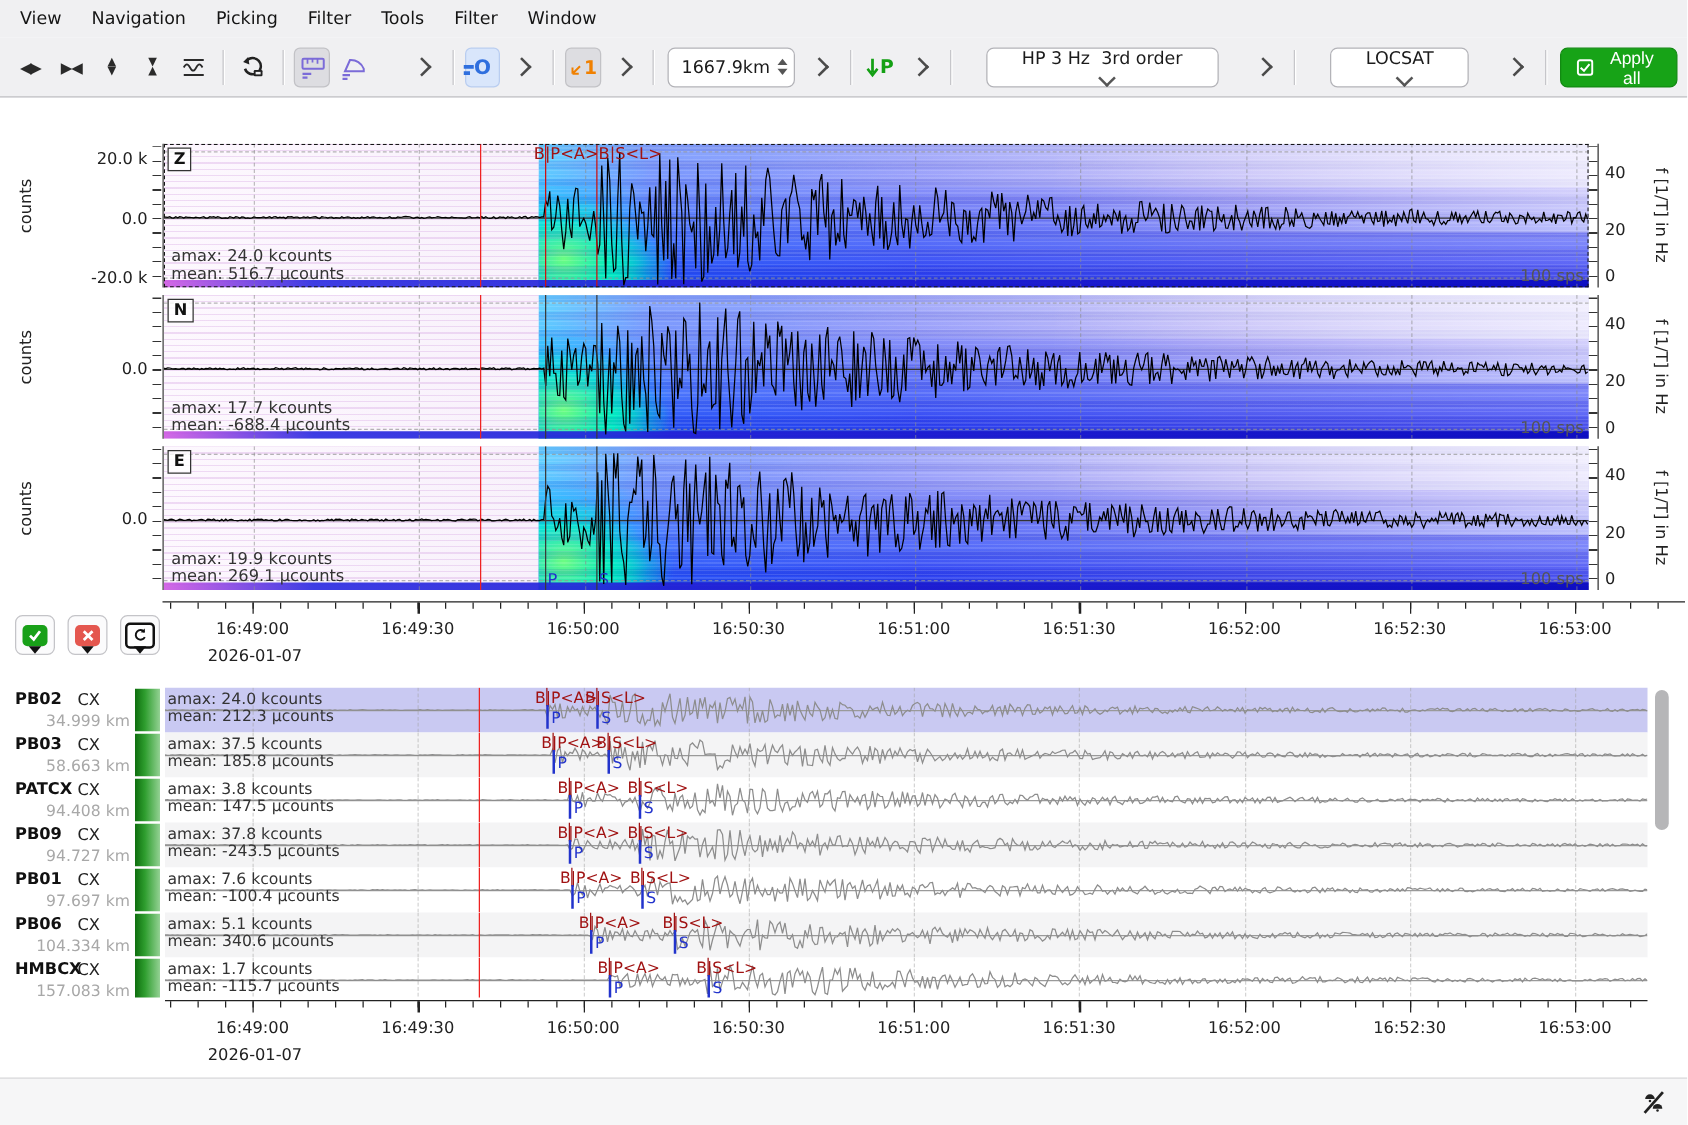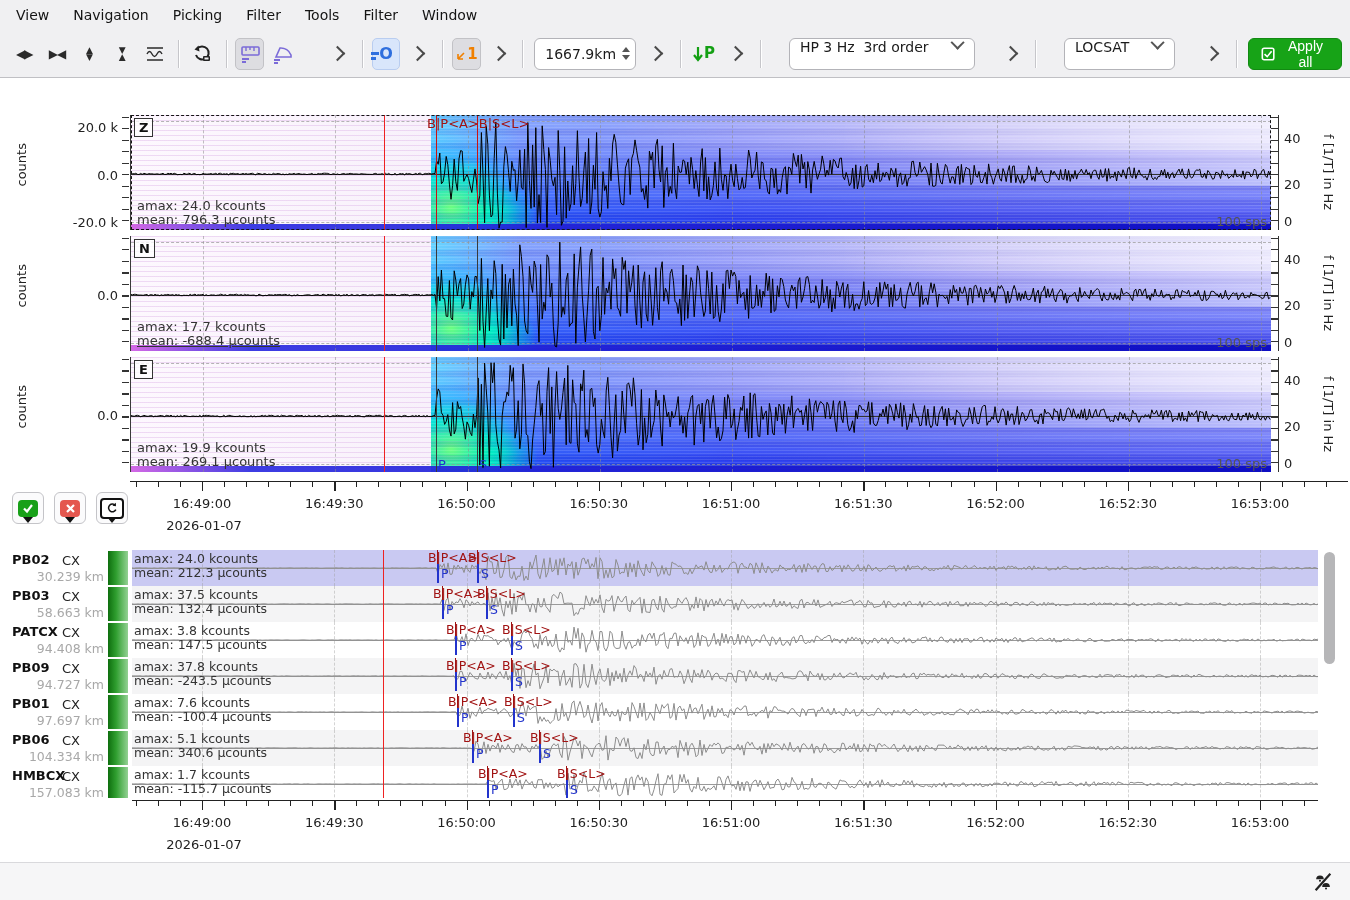--- a/index.html
+++ b/index.html
@@ -17,21 +17,21 @@
   .tbtn.pressed-blue{background:#d9e6fb;border:1px solid #b9cdf0;box-sizing:border-box;}
   .tsep{width:1px;height:28px;background:#c6c6ca;margin:0 7px;box-shadow:1px 0 0 #fff;}
   .glyph2{font-size:12px;letter-spacing:-1px;}
   .stack{display:flex;flex-direction:column;line-height:7px;font-size:9px;align-items:center;}
   .chev{width:9px;height:9px;border-top:2px solid #4a4a4a;border-right:2px solid #4a4a4a;transform:rotate(45deg);margin:0 8px 0 6px;}
   .spin{height:32px;min-width:102px;background:#fff;border:1px solid #b3b3b8;border-radius:6px;display:flex;align-items:center;margin:0 4px;box-sizing:border-box;}
   .spin-val{font-size:14px;padding:0 6px 0 10px;flex:1;}
   .spin-arrows{display:flex;flex-direction:column;gap:3px;padding-right:8px;}
   .tri-up{width:0;height:0;border-left:4px solid transparent;border-right:4px solid transparent;border-bottom:5px solid #555;}
   .tri-dn{width:0;height:0;border-left:4px solid transparent;border-right:4px solid transparent;border-top:5px solid #555;}
-  .combo{height:32px;background:#fff;border:1px solid #b3b3b8;border-radius:6px;display:flex;justify-content:space-between;margin:0 21px;box-sizing:border-box;padding:0 10px;}
+  .combo{height:32px;background:#fff;border:1px solid #b3b3b8;border-radius:6px;display:flex;align-items:center;justify-content:space-between;margin:0 21px;box-sizing:border-box;padding:0 10px;flex-direction:column;}
   .combo-val{font-size:14px;white-space:pre;}
   .combo-caret{width:8px;height:8px;border-left:2px solid #555;border-bottom:2px solid #555;transform:rotate(-45deg) translateY(-2px);margin-left:10px;}
   .applyall{height:32px;background:#17a317;border:1px solid #128a12;border-radius:6px;color:#fff;display:flex;align-items:center;gap:7px;padding:0 12px;font-size:14px;margin-left:4px;}
   .oletter{font-weight:bold;color:#2f6fde;font-size:16px;}
   .oneletter{font-weight:bold;color:#f08000;font-size:15px;}
   .pletter{font-weight:bold;color:#14a014;font-size:15px;}
 
   
   .stream-header{position:absolute;left:12px;top:92px;font-size:13.5px;color:#222;}
   .stream-header b{margin-right:10px;}
@@ -273,21 +273,21 @@
         <div style="position: absolute; left: 0px; right: 0px; top: 59px; height: 1px; background: rgb(51, 51, 51);"></div>
         <svg width="1140" height="115" class="wave-svg">
           <path d="M0,59L0.0,58.6L1.6,58.7L3.2,58.8L4.8,58.3L6.4,59.3L8.0,59.5L9.6,58.4L11.2,59.3L12.8,58.4L14.4,58.6L16.0,59.4L17.6,58.6L19.2,58.8L20.8,58.8L22.4,59.0L24.0,59.2L25.6,58.8L27.2,59.0L28.8,59.3L30.4,58.8L32.0,58.4L33.6,59.4L35.2,59.4L36.8,58.3L38.4,58.7L40.0,58.4L41.6,59.1L43.2,58.3L44.8,58.8L46.4,59.7L48.0,59.5L49.6,59.4L51.2,59.7L52.8,58.3L54.4,58.8L56.0,59.4L57.6,58.3L59.2,58.6L60.8,59.6L62.4,58.5L64.0,58.7L65.6,59.6L67.2,59.4L68.8,59.7L70.4,59.4L72.0,58.5L73.6,58.9L75.2,59.1L76.8,59.1L78.4,58.9L80.0,58.6L81.6,59.2L83.2,58.9L84.8,58.3L86.4,59.4L88.0,58.4L89.6,58.3L91.2,59.3L92.8,58.8L94.4,59.1L96.0,58.7L97.6,59.8L99.2,58.4L100.8,58.5L102.4,58.3L104.0,59.0L105.6,58.7L107.2,58.7L108.8,59.4L110.4,59.0L112.0,58.5L113.6,59.1L115.2,58.5L116.8,59.2L118.4,58.8L120.0,58.5L121.6,58.3L123.2,59.3L124.8,59.8L126.4,58.3L128.0,58.6L129.6,58.8L131.2,59.5L132.8,58.8L134.4,58.7L136.0,59.7L137.6,59.1L139.2,59.3L140.8,59.5L142.4,58.3L144.0,59.2L145.6,58.8L147.2,58.5L148.8,58.8L150.4,59.6L152.0,59.0L153.6,59.7L155.2,59.2L156.8,59.6L158.4,58.6L160.0,59.2L161.6,58.9L163.2,58.4L164.8,59.3L166.4,58.7L168.0,58.6L169.6,59.0L171.2,59.3L172.8,59.0L174.4,59.2L176.0,59.6L177.6,59.2L179.2,59.1L180.8,58.4L182.4,59.4L184.0,59.3L185.6,59.4L187.2,58.5L188.8,58.9L190.4,58.8L192.0,58.3L193.6,58.2L195.2,58.3L196.8,58.4L198.4,59.1L200.0,59.7L201.6,58.9L203.2,58.8L204.8,59.7L206.4,58.9L208.0,59.6L209.6,59.4L211.2,58.8L212.8,58.5L214.4,59.2L216.0,59.0L217.6,58.8L219.2,58.4L220.8,58.7L222.4,59.0L224.0,59.0L225.6,58.9L227.2,59.2L228.8,59.2L230.4,58.6L232.0,59.0L233.6,59.0L235.2,59.2L236.8,59.3L238.4,59.3L240.0,59.4L241.6,59.4L243.2,58.6L244.8,58.4L246.4,59.3L248.0,59.2L249.6,59.1L251.2,58.7L252.8,59.3L254.4,58.3L256.0,59.5L257.6,58.4L259.2,59.4L260.8,59.7L262.4,59.5L264.0,58.4L265.6,59.8L267.2,59.5L268.8,58.6L270.4,58.9L272.0,58.7L273.6,59.8L275.2,58.4L276.8,59.0L278.4,58.5L280.0,59.2L281.6,59.6L283.2,59.2L284.8,58.4L286.4,59.4L288.0,58.3L289.6,58.2L291.2,59.8L292.8,59.1L294.4,58.4L296.0,58.9L297.6,58.3L299.2,58.5L300.8,59.1L302.4,58.5L304.0,58.5L305.6,45.7L307.2,49.3L308.8,38.0L310.4,68.8L312.0,66.8L313.6,58.0L315.2,41.4L316.8,49.7L318.4,69.1L320.0,84.3L321.6,70.5L323.2,44.0L324.8,66.7L326.4,75.4L328.0,43.8L329.6,35.6L331.2,36.1L332.8,66.3L334.4,62.6L336.0,59.6L337.6,63.6L339.2,71.0L340.8,77.5L342.4,64.8L344.0,53.9L345.6,66.9L347.2,88.6L348.8,80.8L350.4,17.5L352.0,60.1L353.6,107.8L355.2,11.3L356.8,29.2L358.4,80.1L360.0,102.0L361.6,99.7L363.2,43.6L364.8,6.9L366.4,78.1L368.0,113.2L369.6,107.1L371.2,107.1L372.8,51.9L374.4,31.6L376.0,39.6L377.6,57.6L379.2,76.5L380.8,46.3L382.4,55.4L384.0,54.7L385.6,86.0L387.2,66.2L388.8,34.9L390.4,72.4L392.0,74.4L393.6,34.2L395.2,112.6L396.8,7.6L398.4,65.5L400.0,93.4L401.6,29.9L403.2,92.1L404.8,12.7L406.4,108.1L408.0,79.6L409.6,107.5L411.2,10.8L412.8,34.6L414.4,54.5L416.0,112.4L417.6,32.5L419.2,45.4L420.8,64.2L422.4,70.8L424.0,62.3L425.6,99.7L427.2,15.5L428.8,55.6L430.4,110.3L432.0,106.3L433.6,31.8L435.2,103.2L436.8,66.0L438.4,95.7L440.0,88.6L441.6,50.7L443.2,89.9L444.8,68.6L446.4,15.7L448.0,62.6L449.6,91.6L451.2,83.4L452.8,55.8L454.4,37.0L456.0,88.4L457.6,23.5L459.2,99.0L460.8,87.1L462.4,50.2L464.0,74.3L465.6,17.5L467.2,93.8L468.8,102.1L470.4,96.7L472.0,56.7L473.6,75.5L475.2,70.4L476.8,93.4L478.4,43.3L480.0,65.8L481.6,29.1L483.2,19.3L484.8,27.3L486.4,49.1L488.0,70.1L489.6,87.2L491.2,89.5L492.8,89.7L494.4,53.1L496.0,47.5L497.6,43.8L499.2,79.6L500.8,43.2L502.4,38.4L504.0,24.9L505.6,35.3L507.2,45.7L508.8,52.1L510.4,77.1L512.0,73.5L513.6,84.5L515.2,70.5L516.8,93.1L518.4,36.2L520.0,45.1L521.6,37.0L523.2,73.0L524.8,30.5L526.4,24.3L528.0,54.8L529.6,67.0L531.2,30.8L532.8,92.5L534.4,57.4L536.0,52.5L537.6,81.4L539.2,71.3L540.8,78.3L542.4,28.2L544.0,72.5L545.6,83.8L547.2,51.0L548.8,57.4L550.4,57.1L552.0,44.8L553.6,46.1L555.2,59.4L556.8,47.1L558.4,69.1L560.0,42.4L561.6,54.3L563.2,73.6L564.8,55.6L566.4,69.8L568.0,81.5L569.6,46.9L571.2,33.6L572.8,75.8L574.4,42.6L576.0,84.0L577.6,61.8L579.2,84.9L580.8,80.3L582.4,70.6L584.0,46.9L585.6,73.1L587.2,81.1L588.8,33.1L590.4,64.3L592.0,75.3L593.6,60.0L595.2,60.9L596.8,83.7L598.4,62.7L600.0,49.2L601.6,65.2L603.2,71.7L604.8,49.2L606.4,63.5L608.0,74.9L609.6,73.1L611.2,62.4L612.8,73.5L614.4,72.4L616.0,53.8L617.6,35.0L619.2,43.2L620.8,63.0L622.4,58.5L624.0,55.2L625.6,37.0L627.2,60.5L628.8,73.9L630.4,46.9L632.0,47.8L633.6,64.0L635.2,66.0L636.8,76.9L638.4,79.1L640.0,53.2L641.6,54.1L643.2,72.7L644.8,53.5L646.4,79.1L648.0,74.5L649.6,77.3L651.2,62.8L652.8,54.0L654.4,51.7L656.0,79.1L657.6,52.1L659.2,53.1L660.8,59.4L662.4,38.4L664.0,46.2L665.6,51.5L667.2,40.2L668.8,68.2L670.4,39.4L672.0,54.0L673.6,47.3L675.2,73.1L676.8,46.6L678.4,55.1L680.0,78.1L681.6,55.0L683.2,46.4L684.8,55.8L686.4,64.3L688.0,59.0L689.6,54.2L691.2,40.9L692.8,48.8L694.4,61.6L696.0,55.1L697.6,60.1L699.2,45.3L700.8,59.2L702.4,44.3L704.0,45.9L705.6,51.1L707.2,53.0L708.8,43.4L710.4,43.0L712.0,61.7L713.6,64.8L715.2,57.4L716.8,62.6L718.4,70.8L720.0,67.9L721.6,53.1L723.2,73.7L724.8,49.8L726.4,74.0L728.0,65.5L729.6,51.3L731.2,72.1L732.8,70.9L734.4,52.5L736.0,49.5L737.6,64.2L739.2,67.1L740.8,60.2L742.4,67.7L744.0,55.7L745.6,64.2L747.2,48.0L748.8,66.6L750.4,65.3L752.0,57.6L753.6,62.1L755.2,57.0L756.8,58.7L758.4,65.3L760.0,53.2L761.6,56.3L763.2,62.1L764.8,53.4L766.4,72.0L768.0,61.3L769.6,57.8L771.2,69.5L772.8,67.4L774.4,59.6L776.0,71.2L777.6,63.2L779.2,62.8L780.8,46.6L782.4,46.2L784.0,57.4L785.6,61.4L787.2,58.9L788.8,47.0L790.4,57.3L792.0,54.3L793.6,51.7L795.2,55.0L796.8,59.7L798.4,70.2L800.0,48.1L801.6,71.1L803.2,71.3L804.8,70.4L806.4,48.3L808.0,59.1L809.6,67.1L811.2,69.1L812.8,58.2L814.4,49.4L816.0,51.8L817.6,60.9L819.2,68.1L820.8,61.8L822.4,62.1L824.0,68.7L825.6,54.0L827.2,51.2L828.8,69.4L830.4,49.4L832.0,67.5L833.6,57.9L835.2,52.1L836.8,53.8L838.4,54.1L840.0,69.6L841.6,67.2L843.2,50.3L844.8,60.4L846.4,62.4L848.0,56.4L849.6,67.4L851.2,67.7L852.8,62.6L854.4,57.2L856.0,69.1L857.6,48.9L859.2,59.0L860.8,62.6L862.4,69.2L864.0,62.7L865.6,58.4L867.2,53.9L868.8,63.5L870.4,66.2L872.0,53.6L873.6,57.9L875.2,66.6L876.8,56.4L878.4,50.6L880.0,67.7L881.6,51.4L883.2,50.9L884.8,67.6L886.4,60.1L888.0,64.9L889.6,68.3L891.2,60.2L892.8,68.2L894.4,64.5L896.0,63.9L897.6,50.7L899.2,55.3L900.8,65.3L902.4,61.0L904.0,66.4L905.6,51.9L907.2,59.1L908.8,58.4L910.4,55.4L912.0,60.7L913.6,66.0L915.2,67.0L916.8,67.6L918.4,66.0L920.0,55.3L921.6,59.7L923.2,56.3L924.8,59.8L926.4,62.4L928.0,65.1L929.6,54.6L931.2,64.0L932.8,64.4L934.4,54.1L936.0,65.4L937.6,55.6L939.2,66.4L940.8,59.3L942.4,63.6L944.0,55.5L945.6,64.1L947.2,58.5L948.8,57.3L950.4,54.1L952.0,58.0L953.6,58.9L955.2,54.5L956.8,59.4L958.4,57.6L960.0,63.6L961.6,56.8L963.2,55.3L964.8,55.3L966.4,61.4L968.0,64.3L969.6,54.6L971.2,62.2L972.8,61.8L974.4,53.6L976.0,66.3L977.6,53.6L979.2,63.5L980.8,60.9L982.4,62.6L984.0,56.9L985.6,66.0L987.2,56.2L988.8,58.7L990.4,62.1L992.0,54.7L993.6,59.3L995.2,63.7L996.8,53.4L998.4,52.4L1000.0,61.5L1001.6,62.8L1003.2,52.8L1004.8,63.6L1006.4,59.0L1008.0,54.9L1009.6,59.8L1011.2,60.3L1012.8,62.7L1014.4,61.2L1016.0,65.1L1017.6,60.4L1019.2,54.0L1020.8,62.4L1022.4,64.6L1024.0,62.3L1025.6,64.5L1027.2,61.5L1028.8,61.4L1030.4,55.1L1032.0,60.3L1033.6,54.4L1035.2,63.0L1036.8,57.2L1038.4,63.7L1040.0,59.4L1041.6,57.6L1043.2,63.0L1044.8,59.4L1046.4,56.6L1048.0,54.1L1049.6,58.8L1051.2,53.8L1052.8,60.3L1054.4,63.1L1056.0,63.1L1057.6,53.9L1059.2,61.7L1060.8,63.1L1062.4,61.0L1064.0,56.7L1065.6,54.8L1067.2,55.4L1068.8,54.1L1070.4,62.0L1072.0,62.2L1073.6,58.1L1075.2,63.5L1076.8,55.5L1078.4,57.4L1080.0,60.8L1081.6,64.2L1083.2,63.5L1084.8,57.3L1086.4,57.7L1088.0,58.6L1089.6,63.5L1091.2,55.5L1092.8,58.9L1094.4,60.7L1096.0,58.8L1097.6,63.3L1099.2,61.9L1100.8,60.2L1102.4,62.4L1104.0,54.6L1105.6,61.5L1107.2,61.2L1108.8,60.1L1110.4,62.4L1112.0,55.9L1113.6,64.1L1115.2,57.1L1116.8,57.2L1118.4,57.5L1120.0,61.9L1121.6,60.3L1123.2,54.3L1124.8,55.3L1126.4,63.7L1128.0,59.2L1129.6,59.3L1131.2,55.3L1132.8,54.5L1134.4,60.7L1136.0,62.5L1137.6,56.2L1139.2,60.5" stroke="#000" stroke-width="1" fill="none"></path>
         </svg>
         <div class="origin-line" style="left: 253px;"></div>
         <div class="pick-line" style="left: 305px; background: rgb(204, 17, 17);"></div>
         <div class="pick-line" style="left: 346px; background: rgb(204, 17, 17);"></div>
         <div class="pick-top-label" style="left: 296px;">B|P&lt;A&gt;B|S&lt;L&gt;</div>
         <div class="chan-badge">Z</div>
         <div class="amax-line" style="top: 83px;">amax: 24.0 kcounts</div>
-        <div class="amax-line" style="top: 97px;">mean: 796.3 µcounts</div>
+        <div class="amax-line" style="top: 97px;">mean: 516.7 µcounts</div>
         <div class="sps-label">100 sps</div>
       </div>
       <div class="counts-label" style="top: 163.5px;">counts</div>
       <div class="ytick-label" style="top: 119.96px;">20.0 k</div>
       <div class="ytick-label" style="top: 168.03px;">0.0</div>
       <div class="ytick-label" style="top: 214.95px;">-20.0 k</div>
       <div class="tickstrip-l" style="top: 117px; height: 111px;"></div>
       <div class="tickstrip-r" style="top: 117px; height: 111px;"></div>
       <div class="raxis-line" style="top: 115px; height: 115px;"></div>
       <div class="ftick-label" style="top: 131.035px;">40</div>
@@ -313,21 +313,21 @@
         <div class="hdash" style="top: 107px;"></div>
         <div style="position: absolute; left: 0px; right: 0px; top: 59px; height: 1px; background: rgb(51, 51, 51);"></div>
         <svg width="1140" height="115" class="wave-svg">
           <path d="M0,59L0.0,58.6L1.6,58.8L3.2,58.3L4.8,58.4L6.4,58.8L8.0,59.1L9.6,59.0L11.2,59.2L12.8,59.2L14.4,58.6L16.0,58.6L17.6,59.7L19.2,58.7L20.8,58.7L22.4,59.4L24.0,58.4L25.6,59.1L27.2,59.0L28.8,59.7L30.4,58.7L32.0,59.5L33.6,58.7L35.2,58.9L36.8,58.4L38.4,58.9L40.0,59.1L41.6,58.5L43.2,59.5L44.8,58.5L46.4,59.1L48.0,58.8L49.6,59.6L51.2,59.7L52.8,59.2L54.4,59.4L56.0,59.3L57.6,59.6L59.2,58.3L60.8,59.4L62.4,58.7L64.0,58.2L65.6,59.4L67.2,58.7L68.8,59.0L70.4,58.7L72.0,58.5L73.6,59.6L75.2,58.7L76.8,59.6L78.4,59.4L80.0,58.9L81.6,59.0L83.2,59.0L84.8,59.5L86.4,59.1L88.0,59.1L89.6,58.2L91.2,58.6L92.8,59.3L94.4,58.6L96.0,59.7L97.6,59.1L99.2,58.4L100.8,58.7L102.4,58.8L104.0,58.5L105.6,58.2L107.2,59.1L108.8,59.0L110.4,58.5L112.0,59.6L113.6,58.3L115.2,59.1L116.8,58.7L118.4,59.2L120.0,59.3L121.6,59.1L123.2,59.1L124.8,59.8L126.4,59.6L128.0,58.2L129.6,58.9L131.2,59.7L132.8,59.7L134.4,59.3L136.0,59.7L137.6,58.7L139.2,58.9L140.8,58.9L142.4,59.3L144.0,58.6L145.6,58.9L147.2,58.6L148.8,58.5L150.4,58.9L152.0,58.9L153.6,58.4L155.2,58.5L156.8,59.4L158.4,58.5L160.0,59.8L161.6,59.7L163.2,59.0L164.8,59.7L166.4,58.5L168.0,59.5L169.6,59.5L171.2,59.6L172.8,59.3L174.4,59.0L176.0,58.9L177.6,58.7L179.2,59.1L180.8,59.6L182.4,59.3L184.0,58.9L185.6,58.7L187.2,58.6L188.8,59.5L190.4,59.2L192.0,58.2L193.6,58.7L195.2,59.6L196.8,58.4L198.4,58.6L200.0,58.8L201.6,58.7L203.2,59.7L204.8,58.5L206.4,59.3L208.0,58.5L209.6,59.8L211.2,59.5L212.8,58.7L214.4,59.3L216.0,58.3L217.6,59.7L219.2,59.3L220.8,58.4L222.4,59.3L224.0,59.6L225.6,58.9L227.2,58.9L228.8,59.8L230.4,59.0L232.0,58.6L233.6,58.6L235.2,58.9L236.8,59.7L238.4,58.8L240.0,59.1L241.6,58.4L243.2,59.7L244.8,59.1L246.4,58.9L248.0,58.8L249.6,58.7L251.2,59.2L252.8,59.2L254.4,58.3L256.0,58.5L257.6,58.8L259.2,58.9L260.8,58.4L262.4,58.8L264.0,58.2L265.6,59.6L267.2,59.4L268.8,59.6L270.4,58.5L272.0,58.8L273.6,58.3L275.2,58.7L276.8,58.6L278.4,59.8L280.0,59.3L281.6,59.1L283.2,58.5L284.8,58.4L286.4,58.7L288.0,58.3L289.6,59.7L291.2,58.8L292.8,59.6L294.4,59.1L296.0,58.7L297.6,58.9L299.2,58.9L300.8,58.5L302.4,59.3L304.0,58.5L305.6,72.7L307.2,40.6L308.8,64.9L310.4,34.0L312.0,62.5L313.6,62.7L315.2,80.2L316.8,80.5L318.4,44.5L320.0,81.7L321.6,84.0L323.2,34.8L324.8,44.1L326.4,60.0L328.0,47.8L329.6,42.6L331.2,72.5L332.8,68.0L334.4,48.8L336.0,38.9L337.6,42.9L339.2,73.2L340.8,55.6L342.4,61.0L344.0,40.4L345.6,40.6L347.2,54.8L348.8,94.5L350.4,22.4L352.0,85.4L353.6,111.5L355.2,76.0L356.8,42.6L358.4,94.7L360.0,53.9L361.6,62.7L363.2,24.7L364.8,37.4L366.4,81.4L368.0,103.1L369.6,109.1L371.2,28.3L372.8,103.0L374.4,38.2L376.0,91.9L377.6,48.2L379.2,42.4L380.8,89.9L382.4,33.1L384.0,67.9L385.6,79.1L387.2,109.6L388.8,8.8L390.4,20.4L392.0,40.8L393.6,85.0L395.2,94.8L396.8,97.8L398.4,30.4L400.0,47.9L401.6,56.4L403.2,25.1L404.8,31.6L406.4,68.8L408.0,106.2L409.6,28.5L411.2,83.1L412.8,66.2L414.4,74.6L416.0,18.8L417.6,21.6L419.2,60.9L420.8,47.0L422.4,90.5L424.0,110.1L425.6,110.9L427.2,86.8L428.8,6.1L430.4,81.2L432.0,70.8L433.6,78.3L435.2,44.0L436.8,37.2L438.4,90.5L440.0,87.5L441.6,86.8L443.2,17.9L444.8,107.2L446.4,51.2L448.0,30.2L449.6,10.9L451.2,58.7L452.8,82.2L454.4,106.0L456.0,80.4L457.6,54.2L459.2,19.4L460.8,13.1L462.4,95.6L464.0,103.0L465.6,52.4L467.2,50.2L468.8,94.8L470.4,79.5L472.0,21.5L473.6,78.3L475.2,52.1L476.8,56.9L478.4,45.9L480.0,73.2L481.6,22.9L483.2,42.7L484.8,32.5L486.4,71.6L488.0,74.2L489.6,80.3L491.2,21.3L492.8,33.4L494.4,24.7L496.0,77.2L497.6,34.8L499.2,56.1L500.8,46.2L502.4,29.6L504.0,69.8L505.6,89.0L507.2,29.0L508.8,64.8L510.4,92.1L512.0,46.1L513.6,35.8L515.2,78.1L516.8,85.2L518.4,38.8L520.0,62.8L521.6,89.3L523.2,68.4L524.8,31.7L526.4,71.6L528.0,83.8L529.6,34.9L531.2,25.7L532.8,65.2L534.4,52.2L536.0,56.1L537.6,68.2L539.2,37.5L540.8,33.3L542.4,44.6L544.0,65.6L545.6,66.8L547.2,77.5L548.8,62.9L550.4,89.6L552.0,29.0L553.6,84.4L555.2,38.8L556.8,82.4L558.4,59.9L560.0,41.5L561.6,46.4L563.2,80.8L564.8,57.5L566.4,29.8L568.0,34.9L569.6,56.8L571.2,69.0L572.8,80.5L574.4,74.9L576.0,34.6L577.6,52.6L579.2,78.0L580.8,36.1L582.4,82.5L584.0,80.4L585.6,49.4L587.2,75.6L588.8,85.7L590.4,73.0L592.0,47.6L593.6,76.8L595.2,34.9L596.8,34.2L598.4,52.6L600.0,34.0L601.6,40.1L603.2,36.1L604.8,40.4L606.4,68.0L608.0,44.4L609.6,61.6L611.2,58.0L612.8,56.3L614.4,73.6L616.0,52.6L617.6,82.4L619.2,39.5L620.8,72.0L622.4,72.2L624.0,69.8L625.6,48.9L627.2,69.8L628.8,53.5L630.4,71.4L632.0,55.1L633.6,60.4L635.2,37.2L636.8,54.7L638.4,40.2L640.0,76.9L641.6,42.8L643.2,75.4L644.8,73.8L646.4,49.7L648.0,60.8L649.6,42.0L651.2,43.6L652.8,50.6L654.4,64.0L656.0,68.8L657.6,71.9L659.2,55.7L660.8,49.1L662.4,54.7L664.0,51.1L665.6,72.4L667.2,45.8L668.8,41.7L670.4,66.3L672.0,61.0L673.6,52.5L675.2,41.2L676.8,40.6L678.4,48.4L680.0,67.0L681.6,64.3L683.2,66.5L684.8,49.7L686.4,59.8L688.0,72.2L689.6,68.0L691.2,43.5L692.8,66.8L694.4,61.5L696.0,50.2L697.6,72.2L699.2,53.6L700.8,75.9L702.4,61.8L704.0,72.7L705.6,45.3L707.2,50.4L708.8,61.0L710.4,52.1L712.0,46.6L713.6,71.5L715.2,54.3L716.8,48.2L718.4,72.3L720.0,69.3L721.6,58.4L723.2,74.6L724.8,68.0L726.4,67.9L728.0,73.2L729.6,66.2L731.2,62.5L732.8,45.7L734.4,69.7L736.0,67.5L737.6,54.5L739.2,67.3L740.8,68.4L742.4,66.8L744.0,62.0L745.6,51.0L747.2,71.0L748.8,46.5L750.4,62.3L752.0,54.9L753.6,45.9L755.2,53.2L756.8,48.0L758.4,70.9L760.0,51.6L761.6,70.7L763.2,48.5L764.8,64.4L766.4,63.9L768.0,61.2L769.6,51.8L771.2,69.5L772.8,71.7L774.4,72.1L776.0,58.2L777.6,51.8L779.2,46.3L780.8,56.0L782.4,59.9L784.0,55.6L785.6,47.6L787.2,46.2L788.8,71.1L790.4,49.6L792.0,68.5L793.6,63.1L795.2,61.8L796.8,68.6L798.4,55.8L800.0,46.7L801.6,56.9L803.2,47.8L804.8,56.3L806.4,71.1L808.0,58.1L809.6,59.8L811.2,59.2L812.8,60.5L814.4,62.7L816.0,60.4L817.6,67.9L819.2,53.6L820.8,62.2L822.4,49.3L824.0,56.6L825.6,53.4L827.2,64.9L828.8,51.3L830.4,57.0L832.0,57.1L833.6,50.7L835.2,57.2L836.8,69.2L838.4,52.4L840.0,52.4L841.6,67.1L843.2,50.3L844.8,49.2L846.4,53.6L848.0,61.5L849.6,51.4L851.2,58.9L852.8,66.2L854.4,53.0L856.0,58.1L857.6,56.5L859.2,51.4L860.8,61.3L862.4,55.4L864.0,66.5L865.6,60.1L867.2,49.8L868.8,52.6L870.4,49.5L872.0,52.6L873.6,56.9L875.2,67.3L876.8,55.1L878.4,66.9L880.0,62.4L881.6,54.2L883.2,49.5L884.8,54.5L886.4,64.4L888.0,56.7L889.6,64.7L891.2,57.7L892.8,62.9L894.4,54.9L896.0,62.9L897.6,63.7L899.2,63.4L900.8,59.0L902.4,52.1L904.0,65.8L905.6,57.4L907.2,54.1L908.8,67.1L910.4,56.1L912.0,54.9L913.6,50.2L915.2,61.8L916.8,52.8L918.4,61.2L920.0,57.3L921.6,52.6L923.2,62.6L924.8,65.8L926.4,58.5L928.0,56.1L929.6,53.2L931.2,55.0L932.8,64.1L934.4,57.2L936.0,67.1L937.6,61.5L939.2,59.9L940.8,59.8L942.4,57.7L944.0,56.3L945.6,62.7L947.2,65.6L948.8,51.5L950.4,61.4L952.0,59.6L953.6,55.4L955.2,58.8L956.8,60.4L958.4,62.6L960.0,54.0L961.6,58.8L963.2,55.6L964.8,53.8L966.4,52.6L968.0,54.4L969.6,61.4L971.2,65.0L972.8,56.9L974.4,62.5L976.0,63.9L977.6,63.7L979.2,56.7L980.8,62.0L982.4,63.8L984.0,57.5L985.6,63.3L987.2,59.9L988.8,64.1L990.4,52.3L992.0,58.3L993.6,57.9L995.2,56.3L996.8,57.0L998.4,58.6L1000.0,61.9L1001.6,64.8L1003.2,54.9L1004.8,53.1L1006.4,60.3L1008.0,53.4L1009.6,53.7L1011.2,59.6L1012.8,55.0L1014.4,52.8L1016.0,62.5L1017.6,59.0L1019.2,64.3L1020.8,57.6L1022.4,60.7L1024.0,53.0L1025.6,58.9L1027.2,60.0L1028.8,60.0L1030.4,54.1L1032.0,61.4L1033.6,61.0L1035.2,58.2L1036.8,58.8L1038.4,58.4L1040.0,63.8L1041.6,61.1L1043.2,62.4L1044.8,54.3L1046.4,53.7L1048.0,61.0L1049.6,61.3L1051.2,54.4L1052.8,55.9L1054.4,56.1L1056.0,57.9L1057.6,54.0L1059.2,60.6L1060.8,59.4L1062.4,59.8L1064.0,56.4L1065.6,59.9L1067.2,54.3L1068.8,59.9L1070.4,64.3L1072.0,64.4L1073.6,54.7L1075.2,64.5L1076.8,63.5L1078.4,60.8L1080.0,55.4L1081.6,55.3L1083.2,55.8L1084.8,58.3L1086.4,58.1L1088.0,61.3L1089.6,57.1L1091.2,62.8L1092.8,61.0L1094.4,54.3L1096.0,60.6L1097.6,63.7L1099.2,61.2L1100.8,58.2L1102.4,56.7L1104.0,58.6L1105.6,56.8L1107.2,63.8L1108.8,61.4L1110.4,57.6L1112.0,56.9L1113.6,61.9L1115.2,61.6L1116.8,60.1L1118.4,61.6L1120.0,56.4L1121.6,58.8L1123.2,58.3L1124.8,58.8L1126.4,59.5L1128.0,60.0L1129.6,61.2L1131.2,62.5L1132.8,61.9L1134.4,57.1L1136.0,56.2L1137.6,62.8L1139.2,61.5" stroke="#000" stroke-width="1" fill="none"></path>
         </svg>
         <div class="origin-line" style="left: 253px;"></div>
         <div class="pick-line" style="left: 305px; background: rgb(58, 58, 58);"></div>
         <div class="pick-line" style="left: 346px; background: rgb(58, 58, 58);"></div>
         <div class="chan-badge">N</div>
         <div class="amax-line" style="top: 83px;">amax: 17.7 kcounts</div>
-        <div class="amax-line" style="top: 97px; text-decoration: underline;">mean: -688.4 µcounts</div>
+        <div class="amax-line" style="top: 97px;">mean: -688.4 µcounts</div>
         <div class="sps-label">100 sps</div>
       </div>
       <div class="counts-label" style="top: 284.5px;">counts</div>
       <div class="ytick-label" style="top: 287.995px;">0.0</div>
       <div class="tickstrip-l" style="top: 238px; height: 111px;"></div>
       <div class="tickstrip-r" style="top: 238px; height: 111px;"></div>
       <div class="raxis-line" style="top: 236px; height: 115px;"></div>
       <div class="ftick-label" style="top: 252.035px;">40</div>
       <div class="ftick-label" style="top: 298.035px;">20</div>
       <div class="ftick-label" style="top: 334.95px;">0</div>
@@ -522,21 +522,21 @@
         <div class="tick" style="left: 995.8px; height: 9px; width: 1.4px;"></div>
         <div class="tlabel" style="left: 995.75px;">16:52:30</div>
         <div class="tick" style="left: 1128px; height: 9px; width: 1.4px;"></div>
         <div class="tlabel" style="left: 1128px;">16:53:00</div>
         <div class="tdate" style="left: 72px;">2026-01-07</div>
       </div>
       <div class="station-list">
         <div class="srow" style="top: 0px;">
           <div class="scode">PB02</div>
           <div class="snet">CX</div>
-          <div class="sdist">30.239 km</div>
+          <div class="sdist">34.999 km</div>
           <div class="sbar"></div>
           <div class="strace" style="background: rgb(201, 201, 242);">
             <div class="gridline" style="left: 70px; border-left-color: rgba(160, 160, 160, 0.45);"></div>
             <div class="gridline" style="left: 202.25px; border-left-color: rgba(160, 160, 160, 0.45);"></div>
             <div class="gridline" style="left: 334.5px; border-left-color: rgba(160, 160, 160, 0.45);"></div>
             <div class="gridline" style="left: 466.75px; border-left-color: rgba(160, 160, 160, 0.45);"></div>
             <div class="gridline" style="left: 599px; border-left-color: rgba(160, 160, 160, 0.45);"></div>
             <div class="gridline" style="left: 731.25px; border-left-color: rgba(160, 160, 160, 0.45);"></div>
             <div class="gridline" style="left: 863.5px; border-left-color: rgba(160, 160, 160, 0.45);"></div>
             <div class="gridline" style="left: 995.75px; border-left-color: rgba(160, 160, 160, 0.45);"></div>
@@ -580,21 +580,21 @@
             <div class="origin-line" style="left: 251px;"></div>
             <div class="rp-line" style="left: 310px;"></div>
             <div class="rp-label" style="left: 301px;">B|P&lt;A&gt;</div>
             <div class="rp-line" style="left: 354px;"></div>
             <div class="rp-label" style="left: 345px;">B|S&lt;L&gt;</div>
             <div class="bp-line" style="left: 310px;"></div>
             <div class="bp-label" style="left: 314px;">P</div>
             <div class="bp-line" style="left: 354px;"></div>
             <div class="bp-label" style="left: 358px;">S</div>
             <div class="s-amax">amax: 37.5 kcounts</div>
-            <div class="s-mean">mean: 132.4 µcounts</div>
+            <div class="s-mean">mean: 185.8 µcounts</div>
           </div>
         </div>
         <div class="srow" style="top: 72px;">
           <div class="scode">PATCX</div>
           <div class="snet">CX</div>
           <div class="sdist">94.408 km</div>
           <div class="sbar"></div>
           <div class="strace" style="background: rgb(255, 255, 255);">
             <div class="gridline" style="left: 70px; border-left-color: rgba(160, 160, 160, 0.45);"></div>
             <div class="gridline" style="left: 202.25px; border-left-color: rgba(160, 160, 160, 0.45);"></div>

